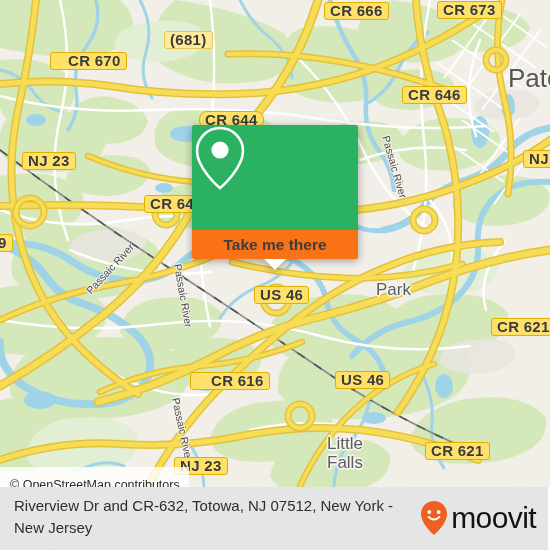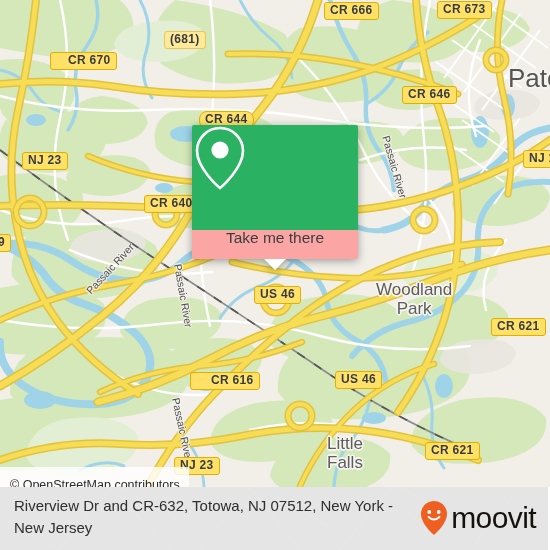--- a/index.html
+++ b/index.html
@@ -17,21 +17,21 @@
   }
   .map svg{position:absolute;left:0;top:0;}
 
   
   .shield{
     position:absolute;
     background:#ffe168;
     border:1.4px solid #e0b000;
     border-radius:3px;
     color:#3a3a36;
-    font-size:12px;
+    font-size:15px;
     font-weight:bold;
     letter-spacing:.3px;
     padding:1px 5px 2px 5px;
     line-height:13px;
     white-space:nowrap;
     box-sizing:border-box;
     text-shadow:0 0 1px rgba(255,255,255,.4);
   }
   .shield.soft{background:#ffe99a;border-color:#e8c850;}
 
@@ -76,24 +76,24 @@
   }
   .card-head{
     background:#2ab161;
     height:105px;
     border-radius:2px 2px 0 0;
     display:flex;align-items:center;justify-content:center;
   }
   .pin-icon{display:block;}
   .card-foot{
     position:relative;
-    background:#fca5a5;
+    background:#f97316;
     height:29px;
     border-radius:0 0 2px 2px;
-    display:flex;justify-content:center;
+    display:flex;align-items:center;justify-content:center;font-weight:bold;
   }
   .card-foot .label{
     color:#3e3e3e;font-size:15.5px;line-height:16px;white-space:nowrap;
   }
   .card-tail{
     position:absolute;left:50%;bottom:-11px;margin-left:-11px;
     width:0;height:0;
     border-left:11px solid transparent;
     border-right:11px solid transparent;
     border-top:11px solid #ffffff;
@@ -312,21 +312,20 @@
     </svg>
 
     <div class="river-label" style="left:88px;top:286px;transform:rotate(-47deg);transform-origin:left center;">Passaic River</div>
     <div class="river-label" style="left:386px;top:130px;transform:rotate(74deg);transform-origin:left center;">Passaic River</div>
     <div class="river-label" style="left:178px;top:258px;transform:rotate(80deg);transform-origin:left center;">Passaic River</div>
     <div class="river-label" style="left:176px;top:392px;transform:rotate(78deg);transform-origin:left center;">Passaic River</div>
 
     <div class="place big" style="left:508px;top:70px;">Pate</div>
 
     <div class="place two" style="left:376px;top:280px;">
-      <div>Woodland</div>
       <div>Park</div>
     </div>
 
     <div class="place two" style="left:327px;top:434px;">
       <div>Little</div>
       <div>Falls</div>
     </div>
 
     <div class="shield" style="left:324px;top:2px;">CR 666</div>
     <div class="shield" style="left:437px;top:1px;">CR 673</div>

